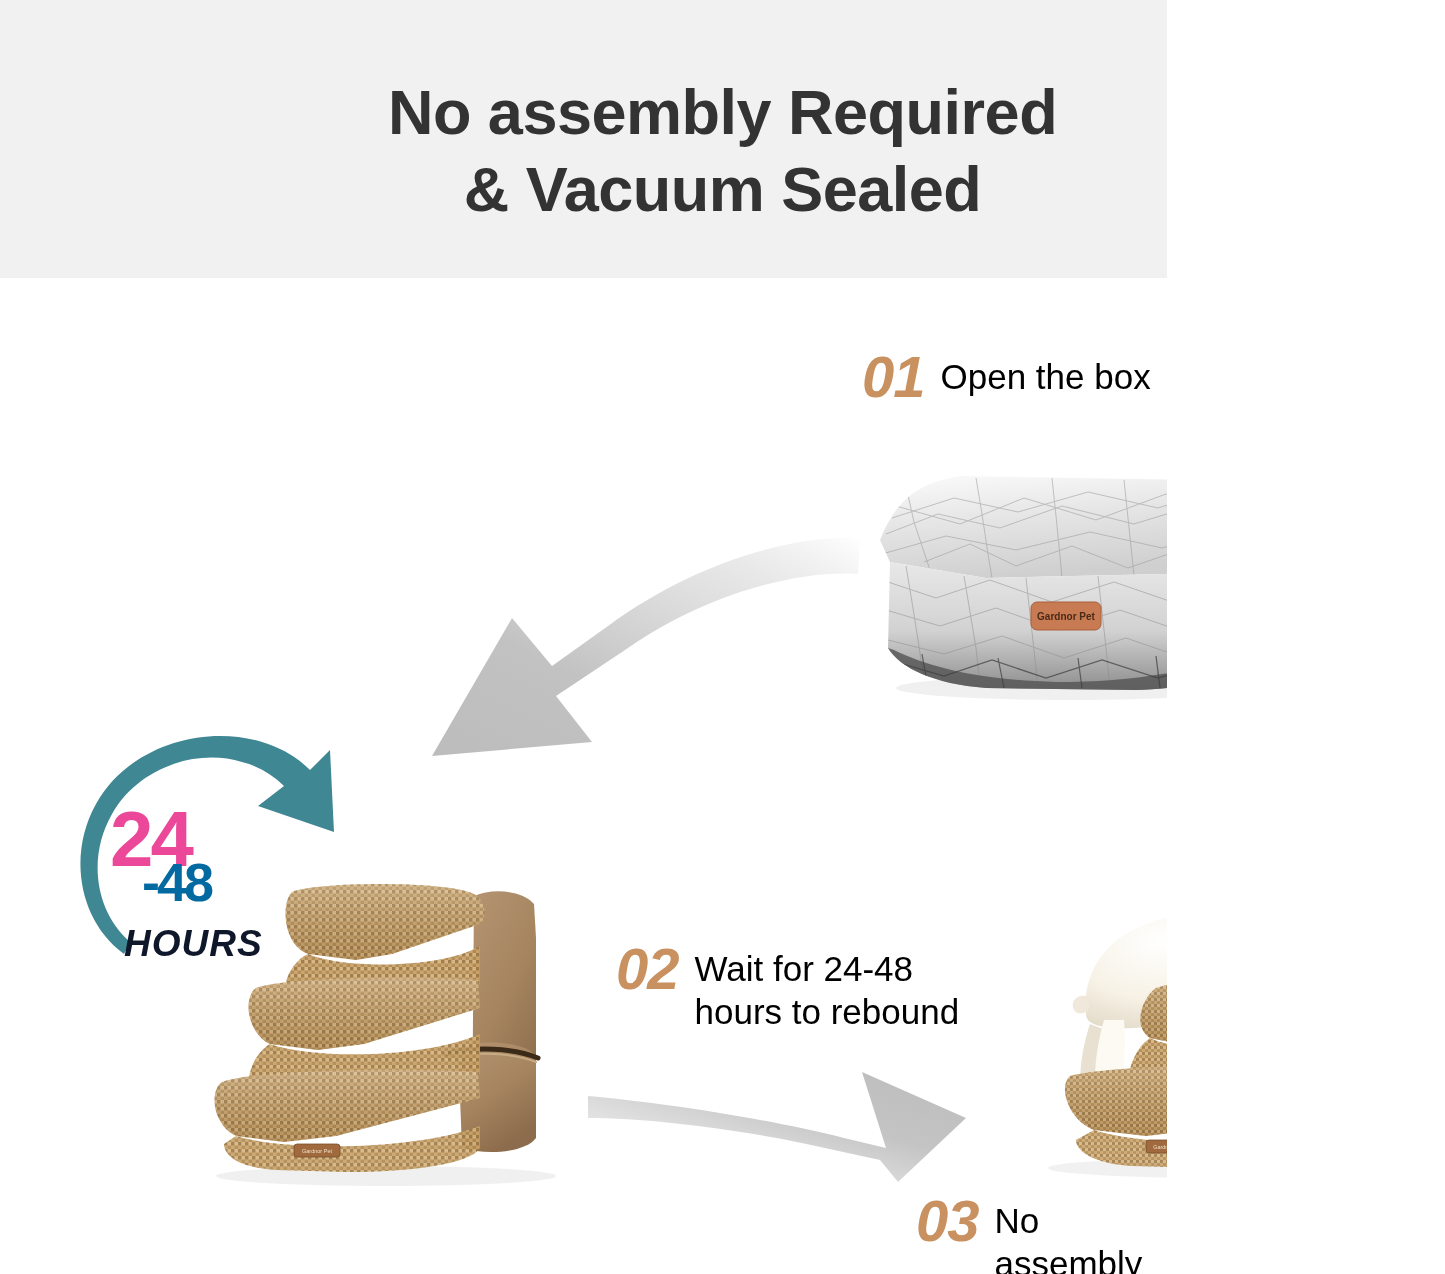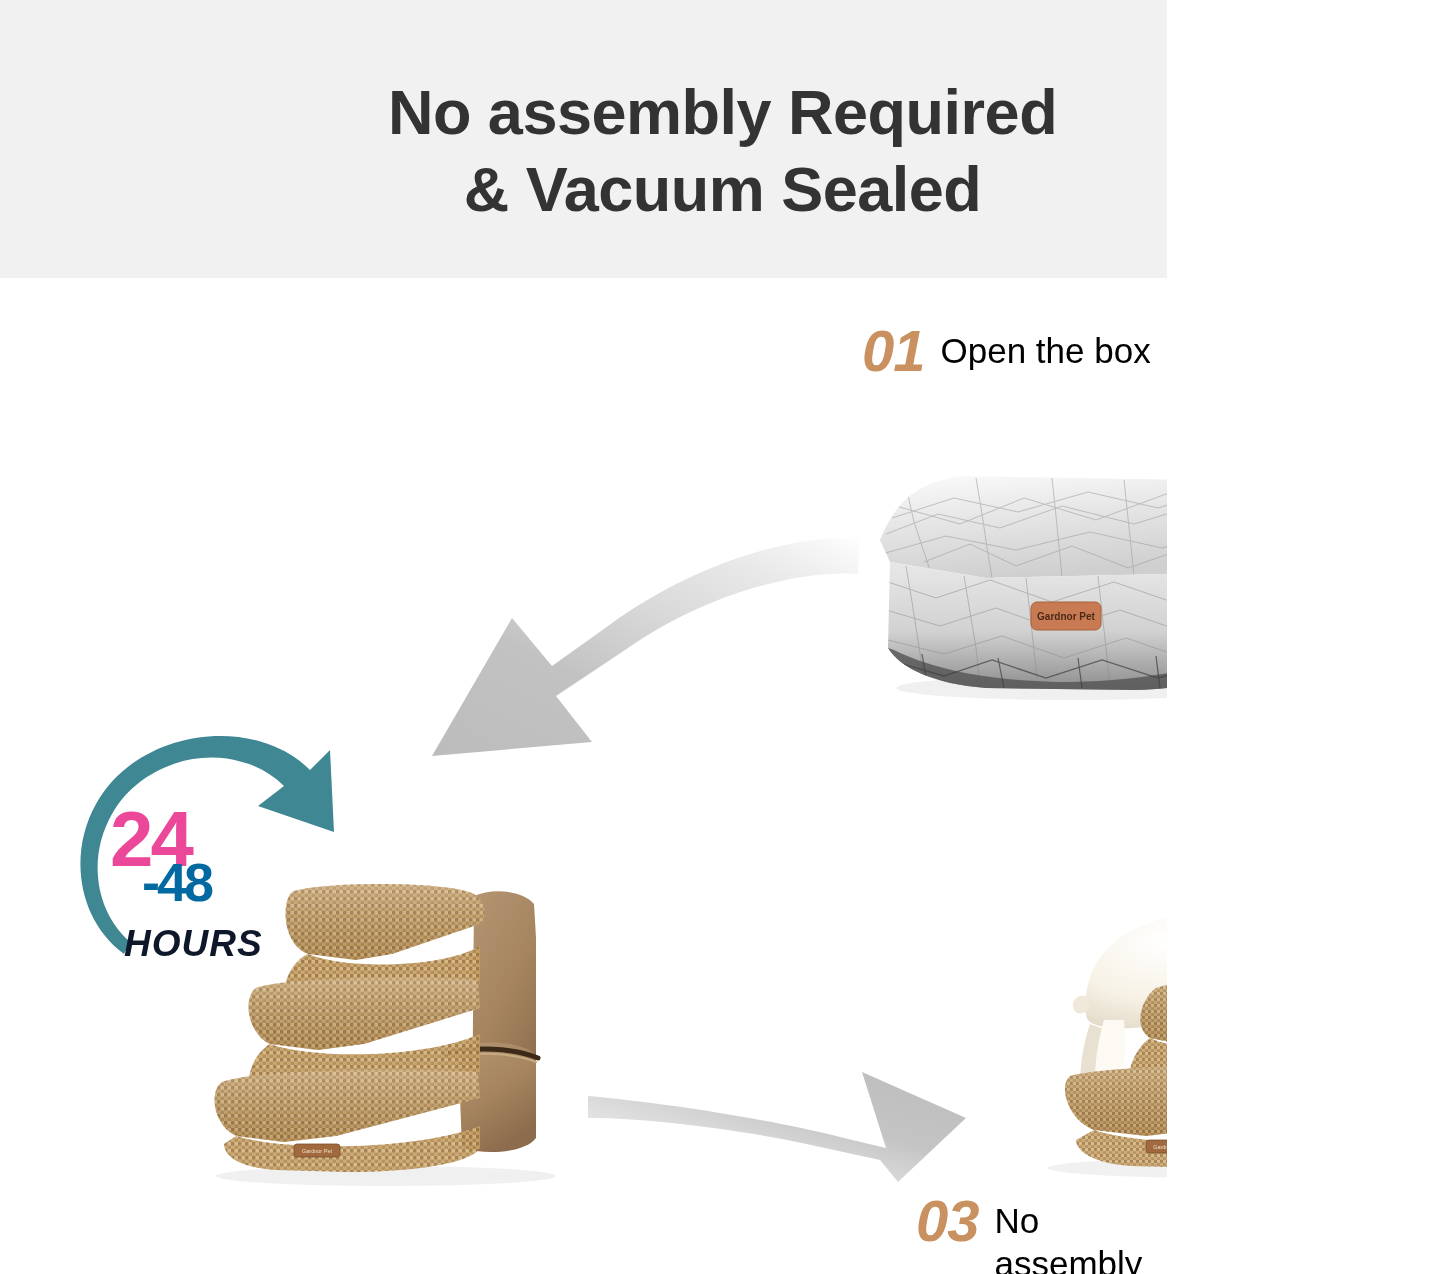--- a/index.html
+++ b/index.html
@@ -64,21 +64,21 @@
   .step-text {
     font-size: 35px;
     line-height: 1.22;
     color: #000000;
     font-weight: 500;
     white-space: pre-line;
     padding-top: 8px;
     font-family: "Liberation Sans", "DejaVu Sans", sans-serif;
   }
 
-  #step-01 { left: 862px; top: 322px; }
+  #step-01 { left: 862px; top: 348px; }
   #step-02 { left: 616px; top: 940px; }
   #step-03 { left: 916px; top: 1192px; }
 
   
   #package-wrap {
     position: absolute;
     left: 866px; top: 462px;
     width: 406px; height: 235px;
   }
 
@@ -372,20 +372,25 @@
       <path d="M60,112 C96,100 238,100 282,104 L284,132 L168,168 L122,174 L74,168 C52,158 46,122 60,112 Z" fill="url(#topShadeL)"></path>
       <path d="M26,206 C66,192 230,192 282,196 L284,222 L140,260 L88,266 L40,260 C18,250 12,216 26,206 Z" fill="url(#topShadeL)"></path>
 
       <g>
         <rect x="98" y="268" width="46" height="13" rx="3" ry="3" fill="#a06a3e" stroke="#7c4e28" stroke-width="0.8"></rect>
         <text x="121" y="277" text-anchor="middle" font-family="Liberation Sans, DejaVu Sans, sans-serif" font-size="5.5" fill="#f0dfc8">Gardnor Pet</text>
       </g>
     </svg>
   </div>
 
+  <div class="step-label" id="step-02">
+    <span class="step-num">02</span>
+    <span class="step-text">Wait for 24-48
+hours to rebound</span>
+  </div>
 
   <div id="arrow-2">
     <svg width="436" height="166" viewBox="0 0 436 166">
       <defs>
         <linearGradient id="arrowFade2" x1="0" y1="1" x2="1" y2="0">
           <stop offset="0%" stop-color="#cfcfcf" stop-opacity="0"></stop>
           <stop offset="22%" stop-color="#d2d2d2" stop-opacity="0.5"></stop>
           <stop offset="60%" stop-color="#c4c4c4" stop-opacity="1"></stop>
           <stop offset="100%" stop-color="#bcbcbc" stop-opacity="1"></stop>
         </linearGradient>

